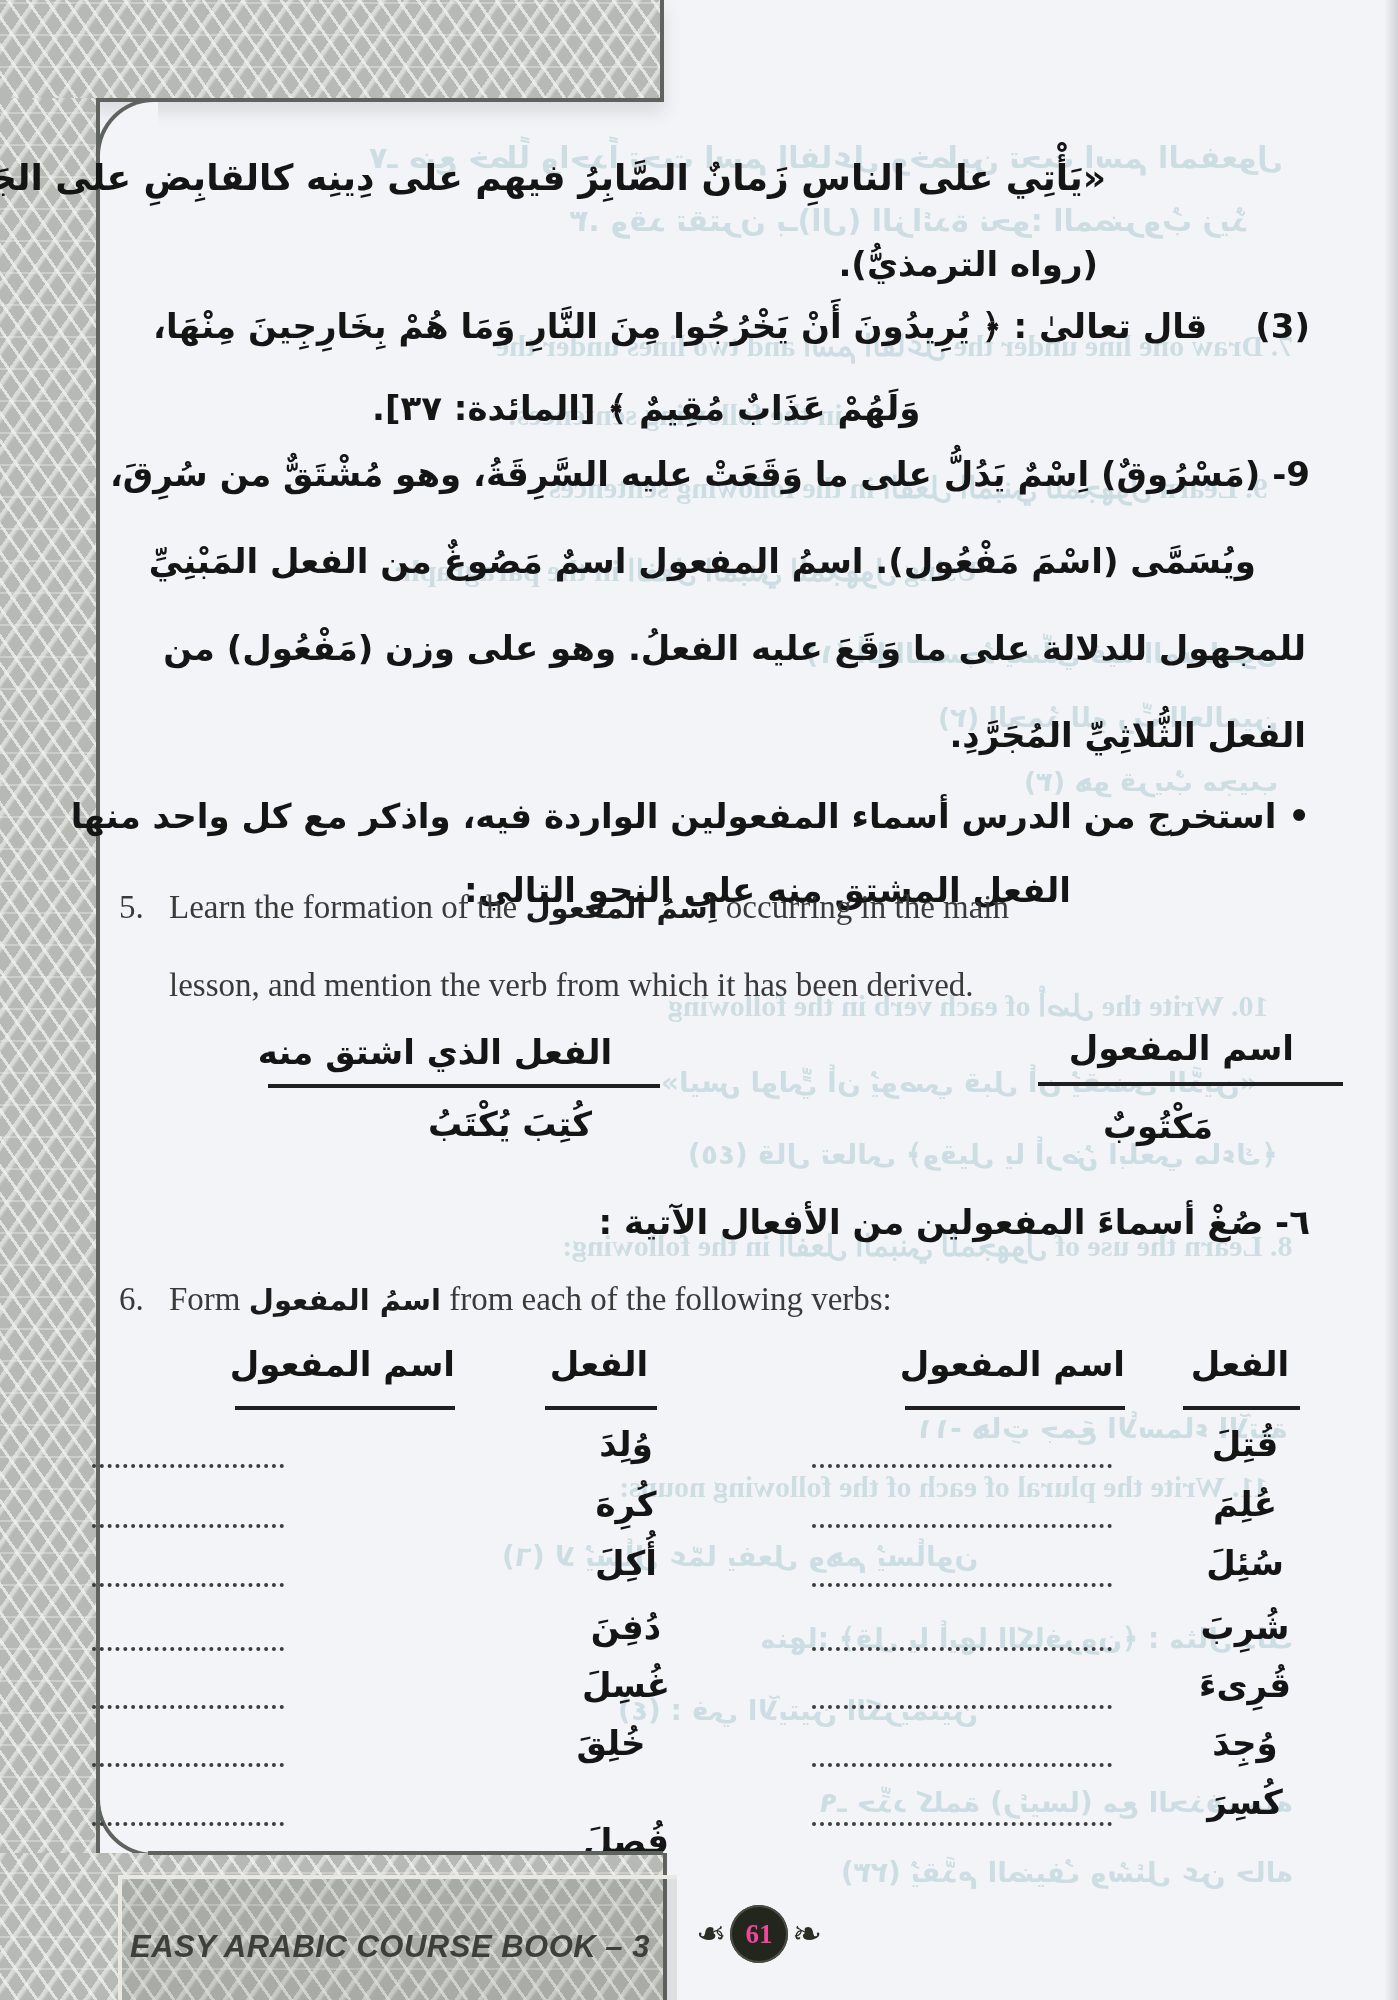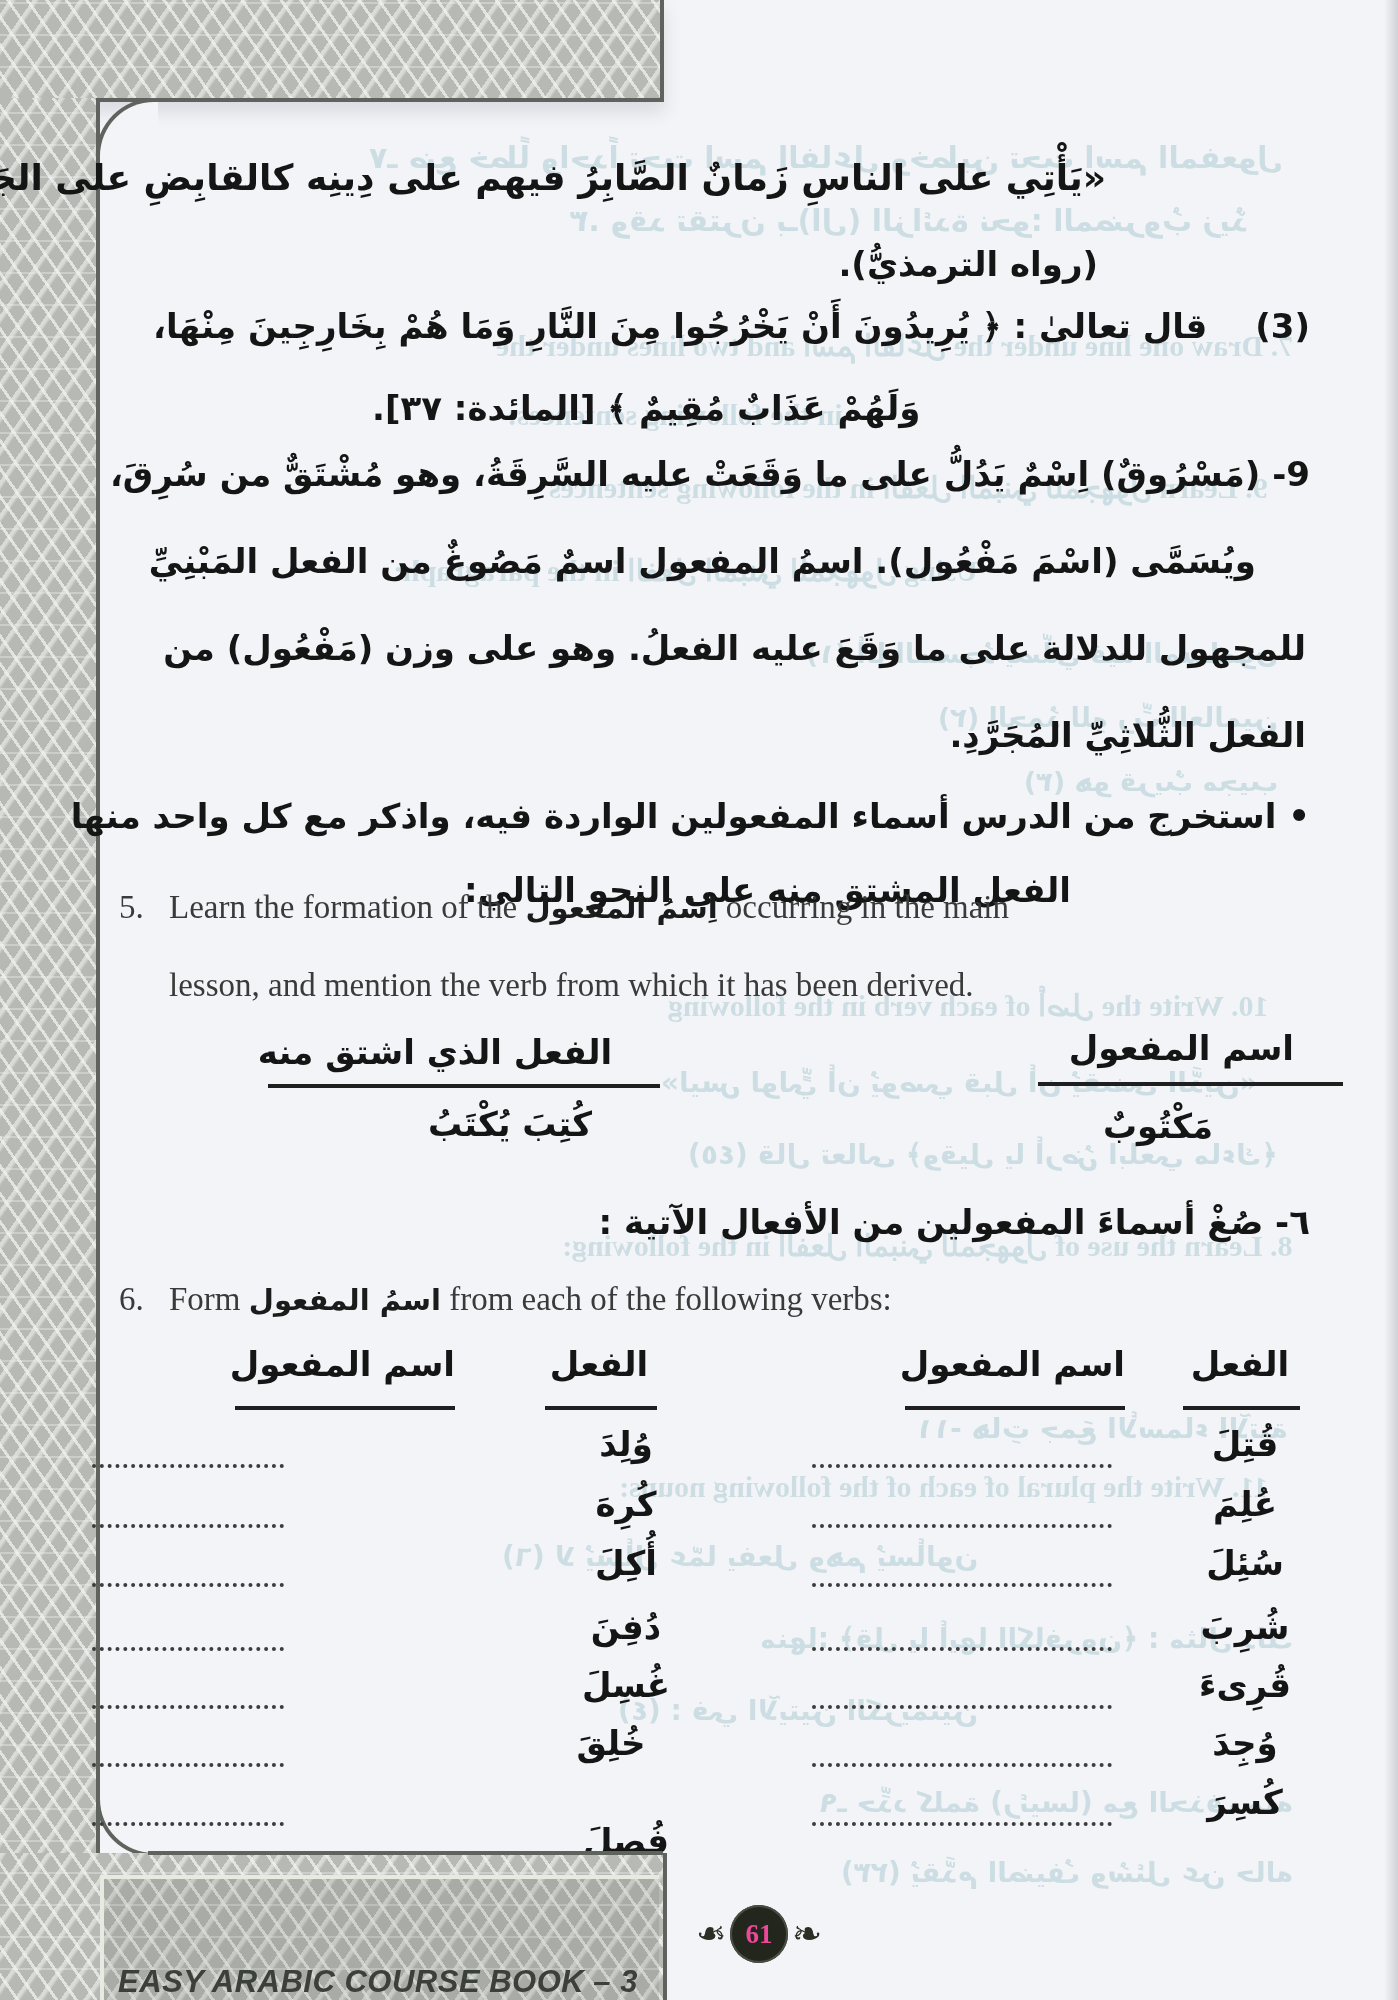--- a/index.html
+++ b/index.html
@@ -37,24 +37,24 @@
   }
   .scan-edge{position:absolute;right:0;top:0;width:14px;height:100%;
     background:linear-gradient(to left, rgba(80,88,100,.22), rgba(80,88,100,0));}
   
   .footer-band{
     position:absolute;left:0;top:1853px;width:663px;height:147px;
     border-right:4px solid #5f635e;
   }
   .band-topline{position:absolute;left:148px;top:1851px;width:515px;height:4px;background:#5f635e;}
   .footer-inner{
-    position:absolute;left:100px;top:1875px;width:559px;height:125px;
+    position:absolute;left:118px;top:1875px;width:559px;height:125px;
     border-top:4px solid #e9e9e1;border-left:4px solid #e9e9e1;
     background:rgba(70,75,68,.12);
-    display:flex;align-items:flex-end;padding:14px 0 0 14px;box-sizing:border-box;
+    display:flex;align-items:center;padding:14px 0 0 8px;box-sizing:border-box;
   }
   .footer-title{
     font-family:"Liberation Sans",sans-serif;font-style:italic;font-weight:800;
     font-size:31px;color:#3b403b;letter-spacing:.5px;white-space:nowrap;
   }
   .badge{position:absolute;left:664px;top:1898px;width:190px;height:72px;
     display:flex;align-items:center;justify-content:center;}
   .flourish{font-size:36px;color:#2b2e25;line-height:1;}
   .flourish.left{transform:scaleX(-1);}
   .badge-circle{

